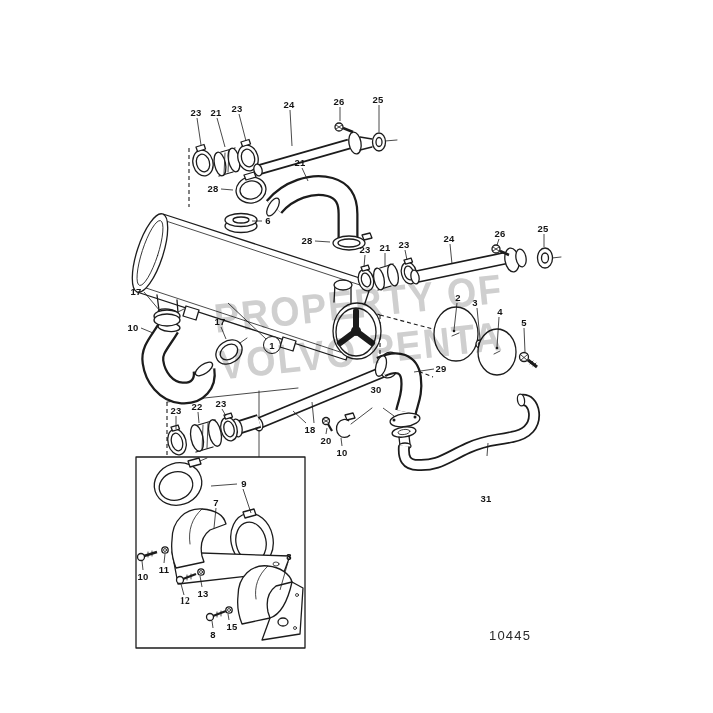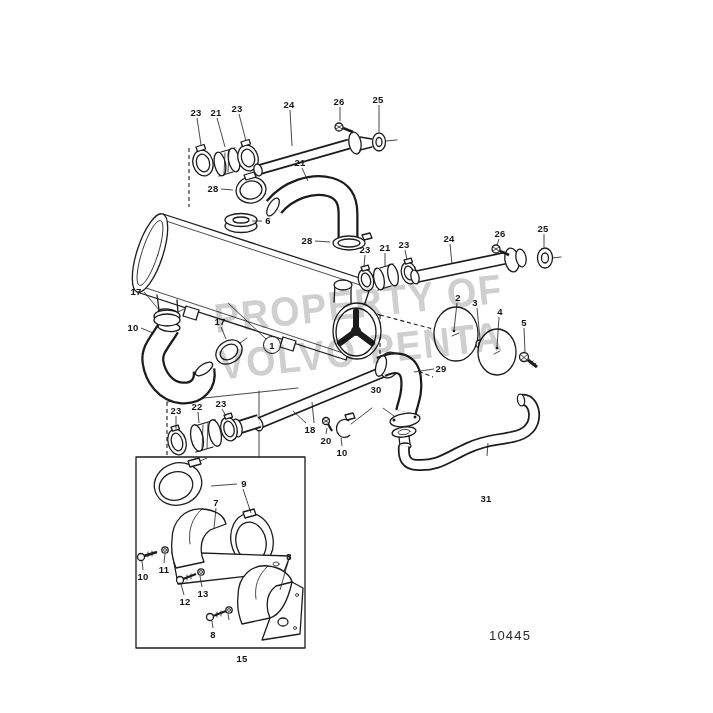--- a/index.html
+++ b/index.html
@@ -395,24 +395,24 @@
       <div class="callout" style="left: 326px; top: 440px;">20</div>
       <div class="callout" style="left: 342px; top: 452px;">10</div>
       <div class="callout" style="left: 176px; top: 410px;">23</div>
       <div class="callout" style="left: 197px; top: 406px;">22</div>
       <div class="callout" style="left: 221px; top: 403px;">23</div>
       <div class="callout" style="left: 244px; top: 483px;">9</div>
       <div class="callout" style="left: 216px; top: 502px;">7</div>
       <div class="callout" style="left: 289px; top: 556px;">8</div>
       <div class="callout" style="left: 143px; top: 576px;">10</div>
       <div class="callout" style="left: 164px; top: 569px;">11</div>
-      <div class="callout" style="left: 185px; top: 601px;">12</div>
+      <div class="callout" style="left: 185px; top: 601px; font-family: Liberation Serif, serif;">12</div>
       <div class="callout" style="left: 203px; top: 593px;">13</div>
       <div class="callout" style="left: 213px; top: 634px;">8</div>
-      <div class="callout" style="left: 242px; top: 626px; margin-top: 32px;">15</div>
+      <div class="callout" style="left: 232px; top: 626px;">15</div>
     </div>
 
   <div class="watermark">
     <div>PROPERTY OF</div>
     <div>VOLVO PENTA</div>
   </div>
 
   <div class="drawing-number">10445</div>
 </div>
 

